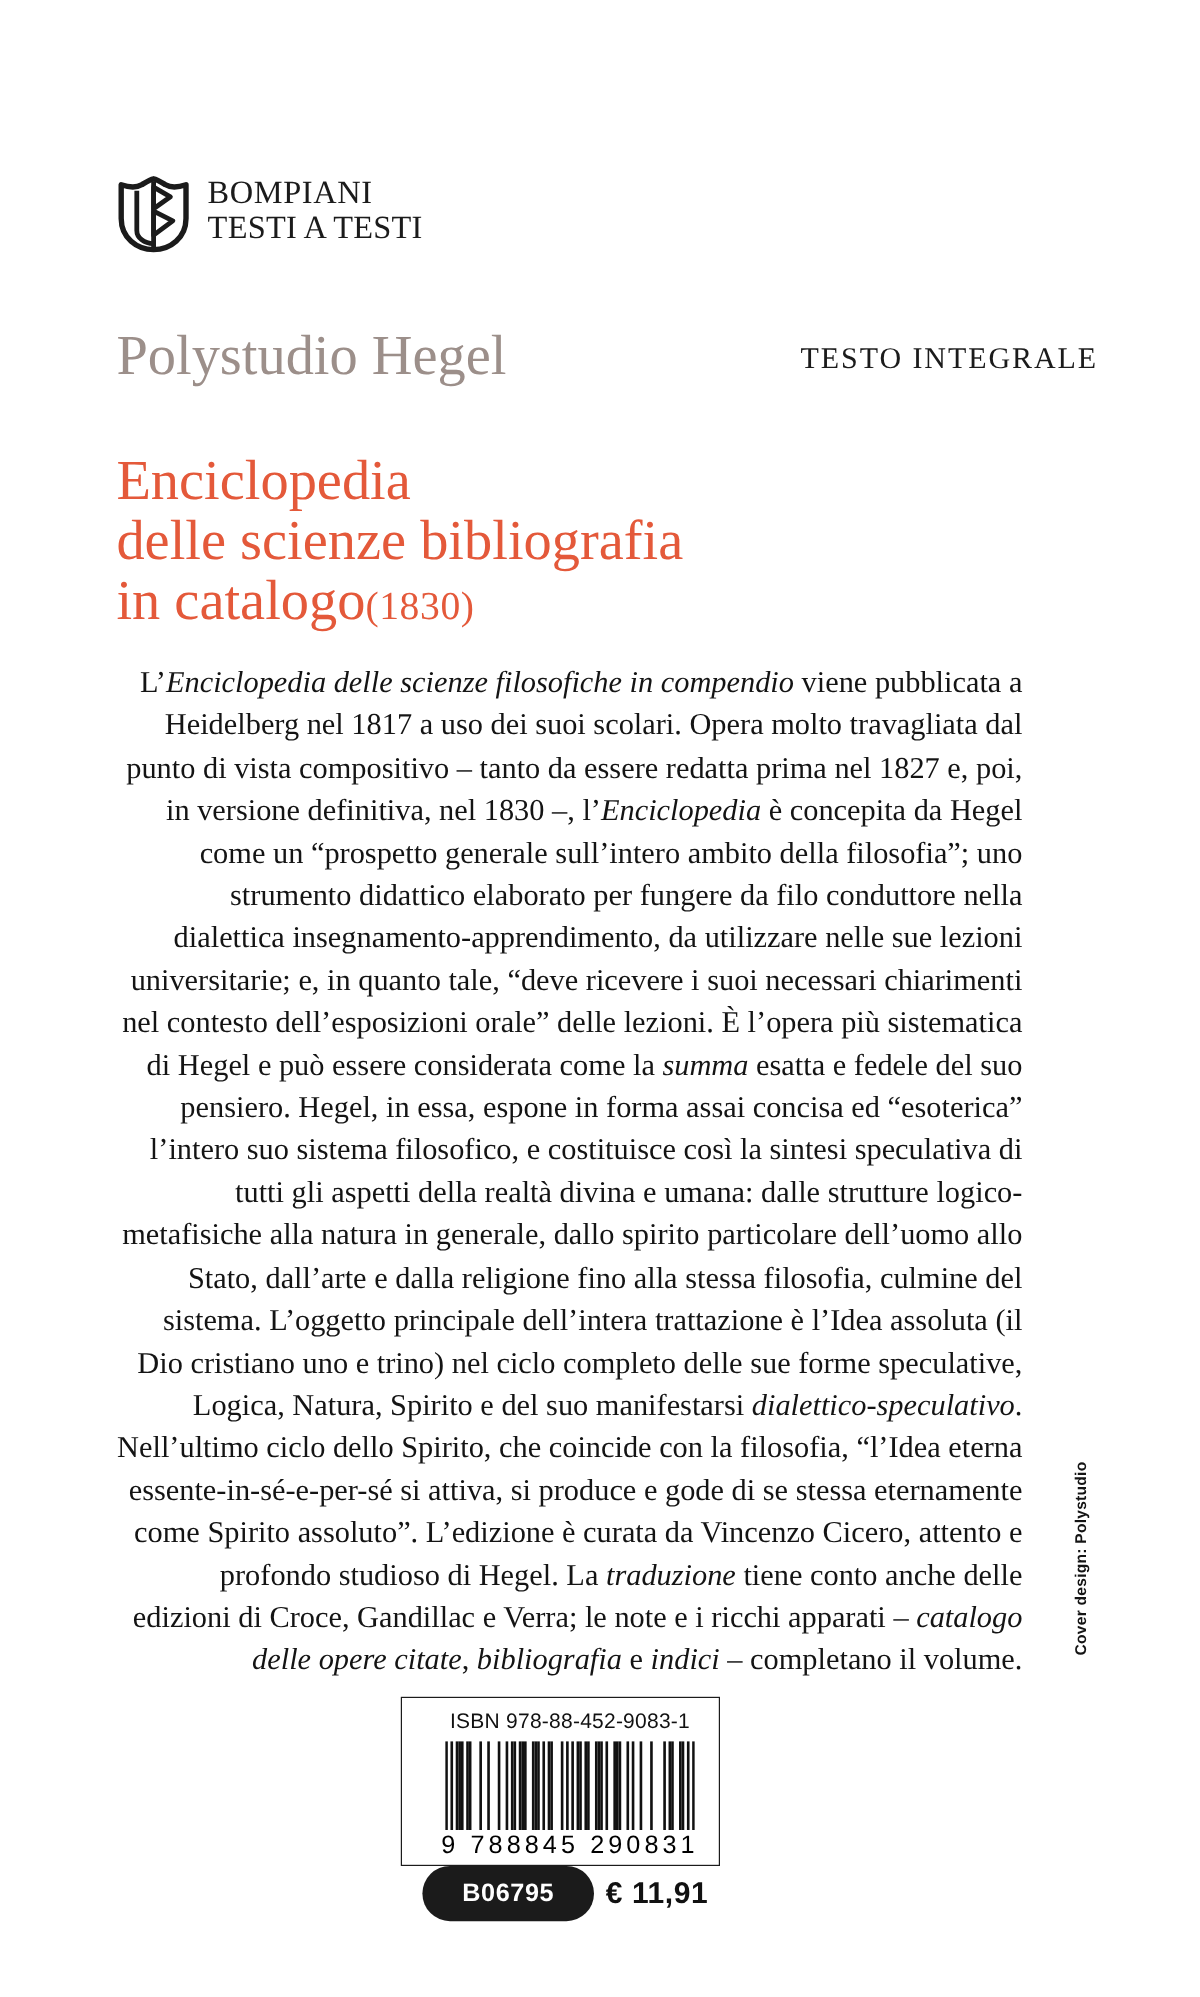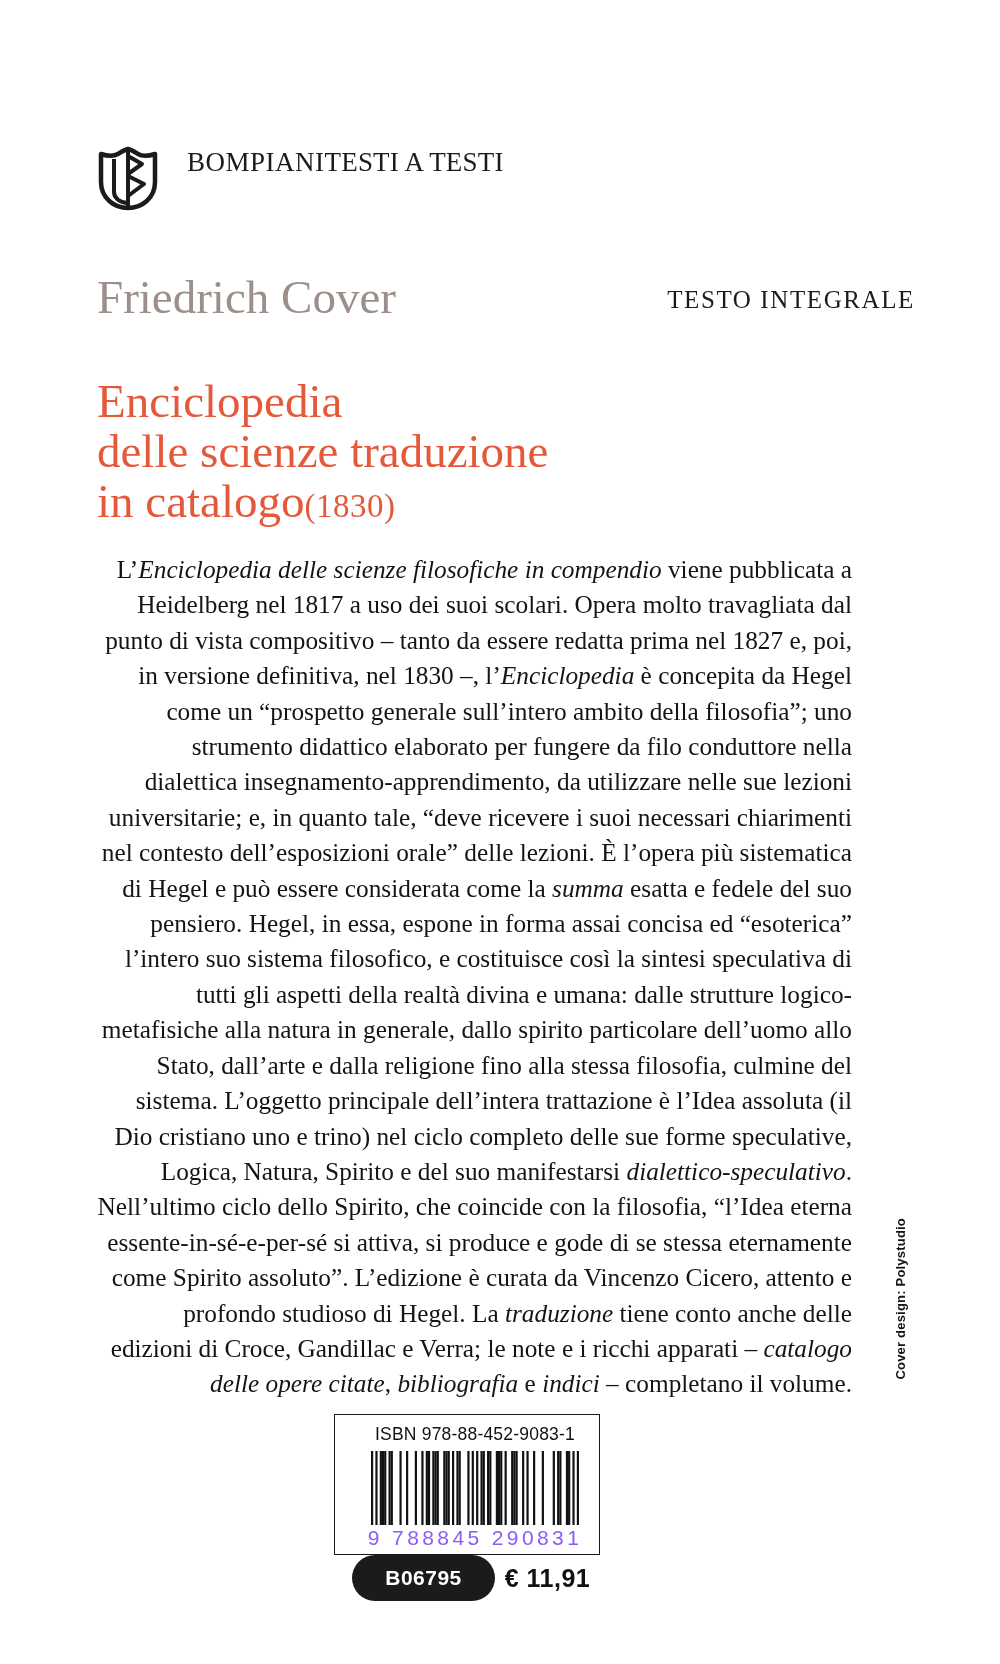--- a/index.html
+++ b/index.html
@@ -22,26 +22,25 @@
     top: 146px;
     display: flex;
     align-items: flex-start;
   }
   #logo-mark {
     width: 62px;
     height: 66px;
     flex: 0 0 auto;
   }
   #publisher-wordmark {
-    margin-left: 28px;
+    margin-left: 14px;
     margin-top: 1px;
     display: flex;
-    flex-direction: row;
+    flex-direction: column;
     line-height: 1.0;
-    align-items: flex-end;
   }
   .wordmark-line {
     font-family: "Liberation Serif", serif;
     font-size: 27px;
     letter-spacing: 0.5px;
     color: #1b1b1b;
     white-space: nowrap;
   }
   .wordmark-line.second {
     margin-top: 2px;
@@ -147,21 +146,21 @@
   #barcode-bars {
     height: 74px;
     width: 208px;
     margin: 0 auto;
     display: block;
   }
   #barcode-digits {
     font-family: "Liberation Sans", sans-serif;
     font-size: 21px;
     letter-spacing: 3.4px;
-    color: #8b5cf6;
+    color: #000000;
     margin-top: 1px;
   }
   #price-row {
     display: flex;
     margin: 0 auto;
     width: 248px;
     height: 46px;
     margin-left: 18px;
   }
   #code-cell {
@@ -204,26 +203,26 @@
   </svg>
   <div id="publisher-wordmark">
     <span class="wordmark-line">BOMPIANI</span>
     <span class="wordmark-line second">TESTI A TESTI</span>
   </div>
 </div>
 
 <div id="testo-integrale">TESTO  INTEGRALE</div>
 
 <div id="author-block">
-  <div class="author-line">Friedrich Cover</div>
+  <div class="author-line">Polystudio Hegel</div>
 </div>
 
 <div id="title-block">
   <div class="title-line">Enciclopedia</div>
-  <div class="title-line">delle scienze traduzione</div>
+  <div class="title-line">delle scienze bibliografia</div>
   <div class="title-line">
     <span>in catalogo</span><span class="title-year">(1830)</span>
   </div>
 </div>
 
 <div id="blurb">L’<i>Enciclopedia delle scienze filosofiche in compendio</i> viene pubblicata a Heidelberg nel 1817 a uso dei suoi scolari. Opera molto travagliata dal punto di vista compositivo – tanto da essere redatta prima nel 1827 e, poi, in versione definitiva, nel 1830 –, l’<i>Enciclopedia</i> è concepita da Hegel come un “prospetto generale sull’intero ambito della filosofia”; uno strumento didattico elaborato per fungere da filo conduttore nella dialettica insegnamento-apprendimento, da utilizzare nelle sue lezioni universitarie; e, in quanto tale, “deve ricevere i suoi necessari chiarimenti nel contesto dell’esposizioni orale” delle lezioni. È l’opera più sistematica di Hegel e può essere considerata come la <i>summa</i> esatta e fedele del suo pensiero. Hegel, in essa, espone in forma assai concisa ed “esoterica” l’intero suo sistema filosofico, e costituisce così la sintesi speculativa di tutti gli aspetti della realtà divina e umana: dalle strutture logico-metafisiche alla natura in generale, dallo spirito particolare dell’uomo allo Stato, dall’arte e dalla religione fino alla stessa filosofia, culmine del sistema. L’oggetto principale dell’intera trattazione è l’Idea assoluta (il Dio cristiano uno e trino) nel ciclo completo delle sue forme speculative, Logica, Natura, Spirito e del suo manifestarsi <i>dialettico-speculativo</i>. Nell’ultimo ciclo dello Spirito, che coincide con la filosofia, “l’Idea eterna essente-in-sé-e-per-sé si attiva, si produce e gode di se stessa eternamente come Spirito assoluto”. L’edizione è curata da Vincenzo Cicero, attento e profondo studioso di Hegel. La <i>traduzione</i> tiene conto anche delle edizioni di Croce, Gandillac e Verra; le note e i ricchi apparati – <i>catalogo delle opere citate</i>, <i>bibliografia</i> e <i>indici</i> – completano il volume.</div>
 
 <div id="cover-credit">Cover design: Polystudio</div>
 
 <div id="barcode-block">

